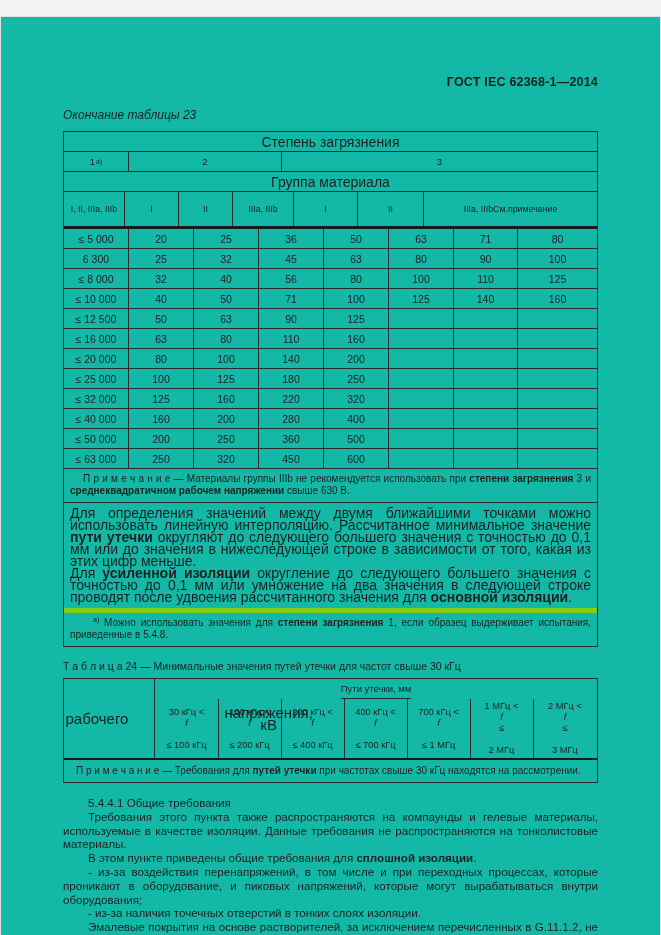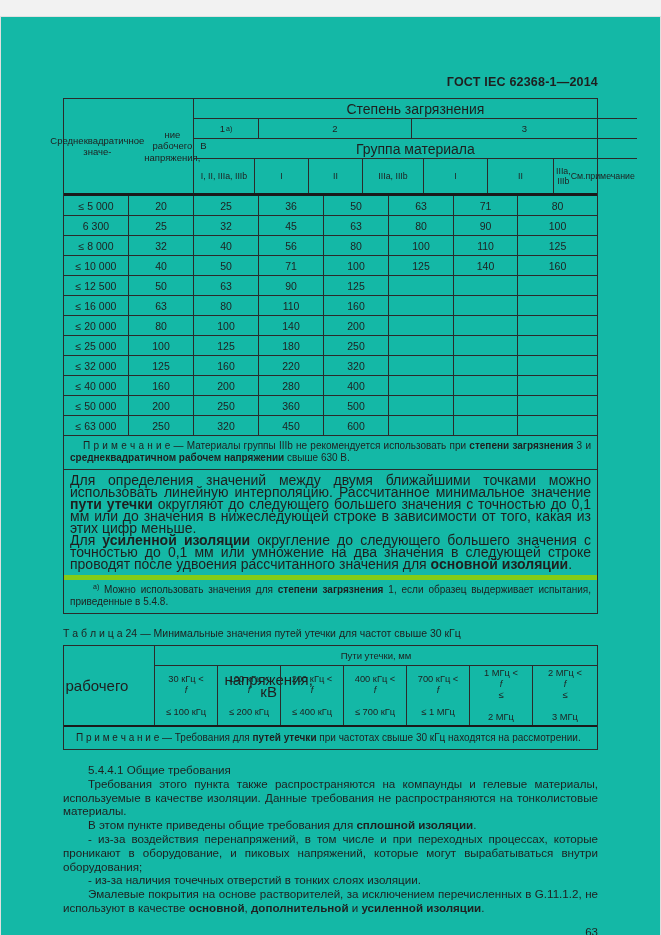--- a/index.html
+++ b/index.html
@@ -39,50 +39,44 @@
             line-height:11.5px;text-align:justify;text-indent:13px;}
   .t23-block{border-bottom:5px solid #84cc16;padding:4px 6px 5px;font-size:14px;
              line-height:12px;text-align:justify;}
   .t23-block p{margin:0;}
   .t23-foot{padding:4px 6px 6px;font-size:10px;line-height:11.5px;text-align:justify;text-indent:22px;}
 
   .t24-caption{margin-top:13px;font-size:10.5px;}
   .t24{margin-top:6px;border:1px solid #2b2b2b;}
   .t24-grid{display:flex;}
   .t24-corner{width:91px;border-right:1px solid #2b2b2b;font-size:15px;line-height:11.5px;padding:2px;gap:48px;}
-  .t24-right{flex:1;display:flex;flex-direction:column;}
+  .t24-right{flex:1;display:flex;flex-direction:column;align-items:center;}
   .t24-band{height:20px;border-bottom:1px solid #2b2b2b;font-size:9.5px;}
   .t24-freqs{display:flex;flex:1;min-height:32px;}
   .t24-freqs .cell{width:63px;border-right:1px solid #2b2b2b;font-size:9.3px;line-height:11px;padding:2px 1px;flex-direction:column;}
   .t24-freqs .cell:last-child{flex:1;border-right:none;}
   .t24-note{border-top:2px solid #1a1a1a;padding:5px 6px 6px;font-size:10px;text-indent:6px;text-align:justify;}
 
   .section{margin-top:13px;font-size:11.6px;line-height:13.8px;text-align:justify;}
   .section p{margin:0;text-indent:25px;}
 
   .pagenum{margin-top:11px;text-align:right;font-size:11.5px;}
 </style>
 </head>
 <body>
 
 <div class="page">
   <div class="content">
 
     <div class="doc-header">ГОСТ IEC 62368-1—2014</div>
 
+    <div class="cont-label">Окончание таблицы 23</div>
 
     <div class="t23">
       <div class="t23-head">
-        <div class="t23-corner cell">
-            <span>Среднеквадратичное значе-</span>
-            <br>
-            <span>ние рабочего напряжения,</span>
-            <br>
-            <span>В</span>
-          </div>
         <div class="t23-hr">
           <div class="h-band cell">Степень загрязнения</div>
           <div class="h-row">
             <div class="cell hd1">
                 <span>1</span>
                 <sup>a)</sup>
               </div>
             <div class="cell hd2">2</div>
             <div class="cell hd3">3</div>
           </div>

